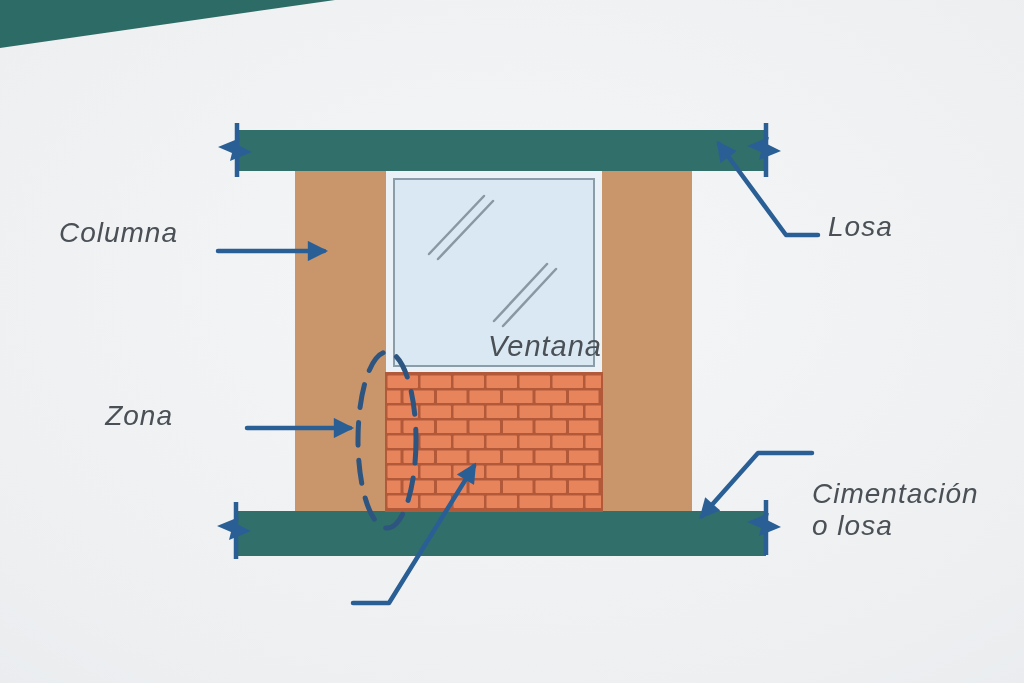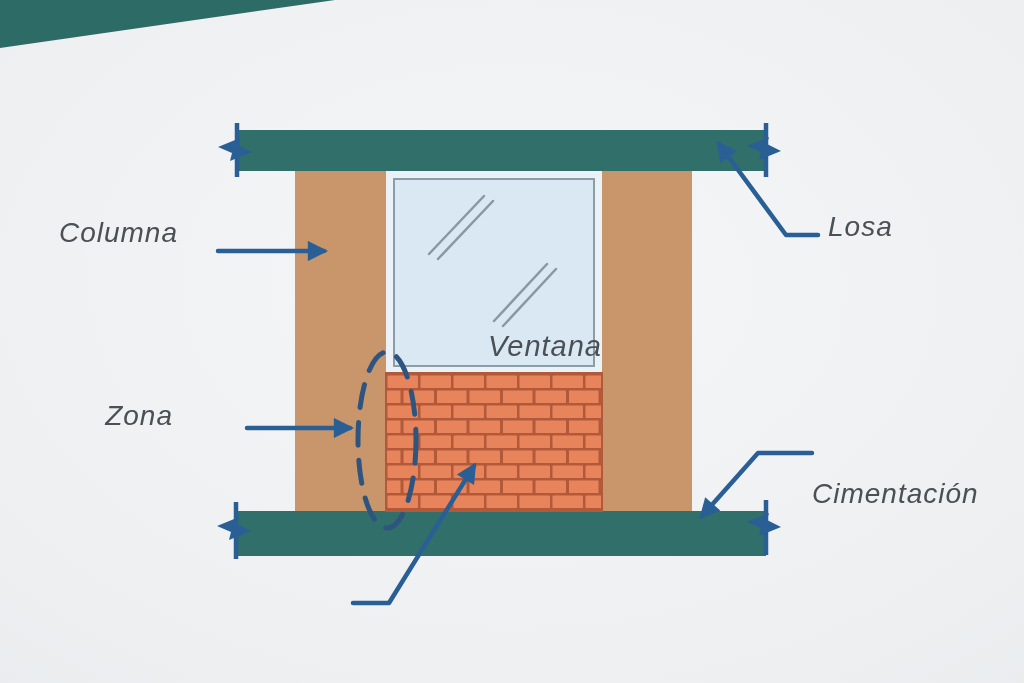--- a/index.html
+++ b/index.html
@@ -100,15 +100,16 @@
     <div>Zona</div>
   </div>
 
 
   <div class="label center" style="left:386px;top:330px;width:216px;font-size:29px;">Ventana</div>
 
   <div class="label" style="left:828px;top:211px;">Losa</div>
 
   <div class="label" style="left:812px;top:446px;margin-top:32px;">
     <div>Cimentación</div>
+    <div>o losa</div>
   </div>
 
 </div>
 
 </body></html>

